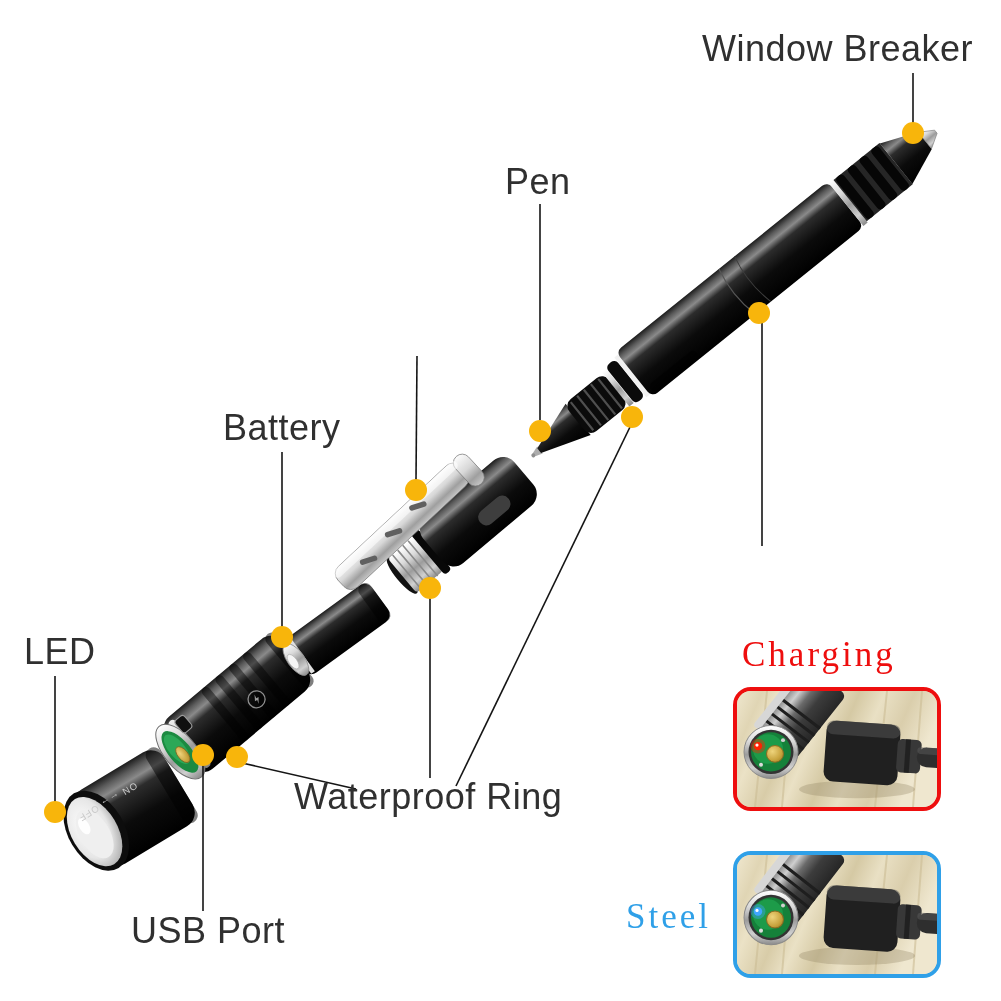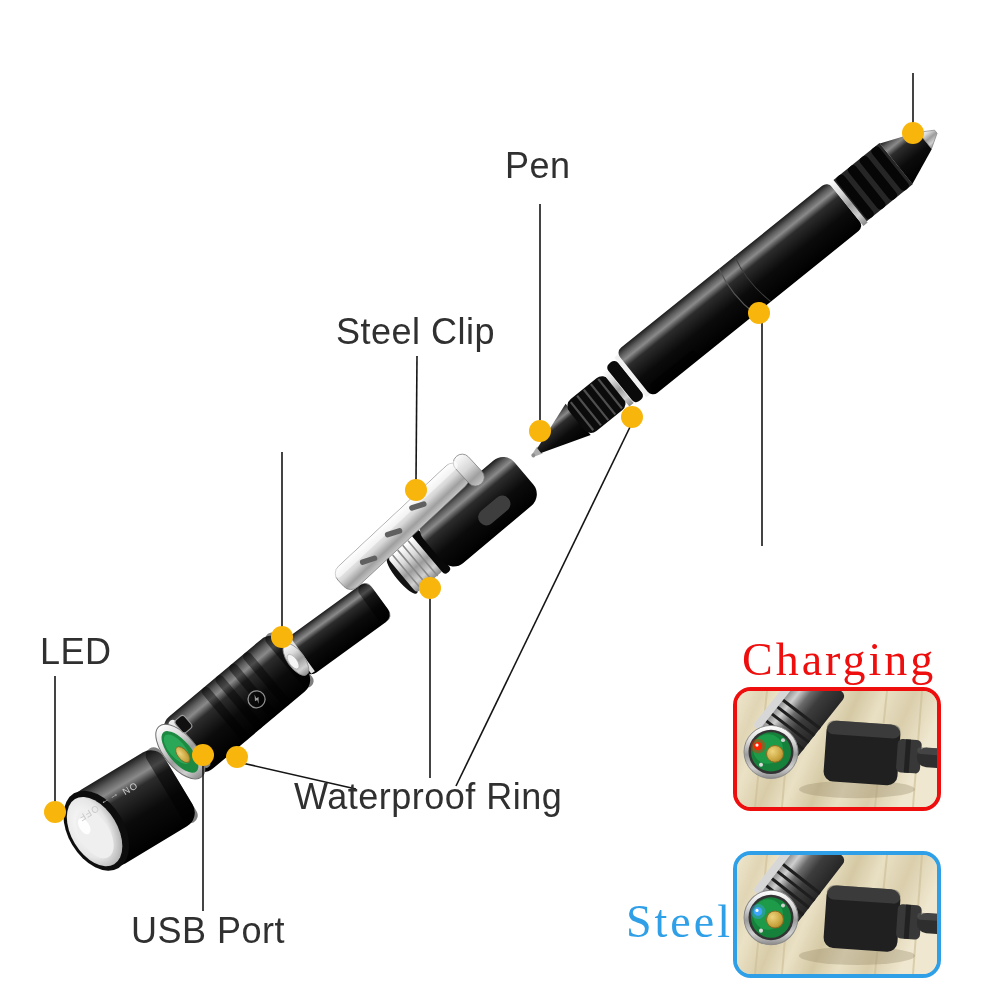--- a/index.html
+++ b/index.html
@@ -3,31 +3,31 @@
 <meta charset="utf-8">
 <style>
   html,body{margin:0;padding:0;background:#ffffff;}
   body{width:1001px;height:1001px;position:relative;overflow:hidden;
        font-family:"Liberation Sans", sans-serif;}
   .stage{position:absolute;left:0;top:0;width:1001px;height:1001px;}
   svg{display:block;}
   .part-label{position:absolute;font-size:36px;line-height:1;color:#303030;
       white-space:nowrap;letter-spacing:0.5px;}
   .state-label{position:absolute;font-family:"Liberation Serif", serif;
-      font-size:46px;line-height:1;letter-spacing:3px;white-space:nowrap;}
+      font-size:35px;line-height:1;letter-spacing:3px;white-space:nowrap;}
   .inset{position:absolute;border-style:solid;border-width:4px;border-radius:18px;
       overflow:hidden;box-sizing:border-box;background:#e7dfc6;}
   .inset svg{width:100%;height:100%;}
   
   #lbl-window-breaker{left:702px;top:31px;}
-  #lbl-pen{left:505px;top:148px;}
+  #lbl-pen{left:505px;top:164px;}
   #lbl-steel-clip{left:336px;top:314px;}
   #lbl-battery{left:223px;top:410px;}
   #lbl-non-slip{left:626px;top:548px;}
-  #lbl-led{left:24px;top:634px;margin-left:16px;}
+  #lbl-led{left:24px;top:634px;}
   #lbl-waterproof{left:294px;top:779px;}
   #lbl-usb-port{left:131px;top:913px;}
   #lbl-charging{left:742px;top:637px;}
   #lbl-full{left:626px;top:899px;}
   #inset-charging{left:733px;top:687px;width:208px;height:124px;}
   #inset-full{left:733px;top:851px;width:208px;height:127px;}
 </style>
 </head>
 <body>
 
@@ -184,22 +184,23 @@
     <circle cx="759" cy="313" r="11" style="fill: rgb(248, 181, 11);"></circle>
     <circle cx="416" cy="490" r="11" style="fill: rgb(248, 181, 11);"></circle>
     <circle cx="430" cy="588" r="11" style="fill: rgb(248, 181, 11);"></circle>
     <circle cx="282" cy="637" r="11" style="fill: rgb(248, 181, 11);"></circle>
     <circle cx="237" cy="757" r="11" style="fill: rgb(248, 181, 11);"></circle>
     <circle cx="203" cy="755" r="11" style="fill: rgb(248, 181, 11);"></circle>
     <circle cx="55" cy="812" r="11" style="fill: rgb(248, 181, 11);"></circle>
   </g>
 </svg>
 
+<div class="part-label" id="lbl-window-breaker" style="color: rgb(48, 48, 48);">Window Breaker</div>
 <div class="part-label" id="lbl-pen" style="color: rgb(48, 48, 48);">Pen</div>
-<div class="part-label" id="lbl-steel-clip" style="color: rgb(48, 48, 48);">Steel Clip</div>
+<div class="part-label" id="lbl-battery" style="color: rgb(48, 48, 48);">Battery</div>
 <div class="part-label" id="lbl-led" style="color: rgb(48, 48, 48);">LED</div>
 <div class="part-label" id="lbl-usb-port" style="color: rgb(48, 48, 48);">USB Port</div>
 <div class="part-label" id="lbl-waterproof" style="color: rgb(48, 48, 48);">Waterproof Ring</div>
 
 <div class="state-label" id="lbl-charging" style="color: rgb(238, 14, 14);">Charging</div>
 <div class="state-label" id="lbl-full" style="color: rgb(47, 160, 232);">Steel</div>
 
 <div class="inset" id="inset-charging" style="border-color: rgb(238, 14, 14);">
   <svg viewBox="0 0 200 118" preserveAspectRatio="none">
     <rect x="0" y="0" width="200" height="118" fill="url(#gWood)"></rect>

